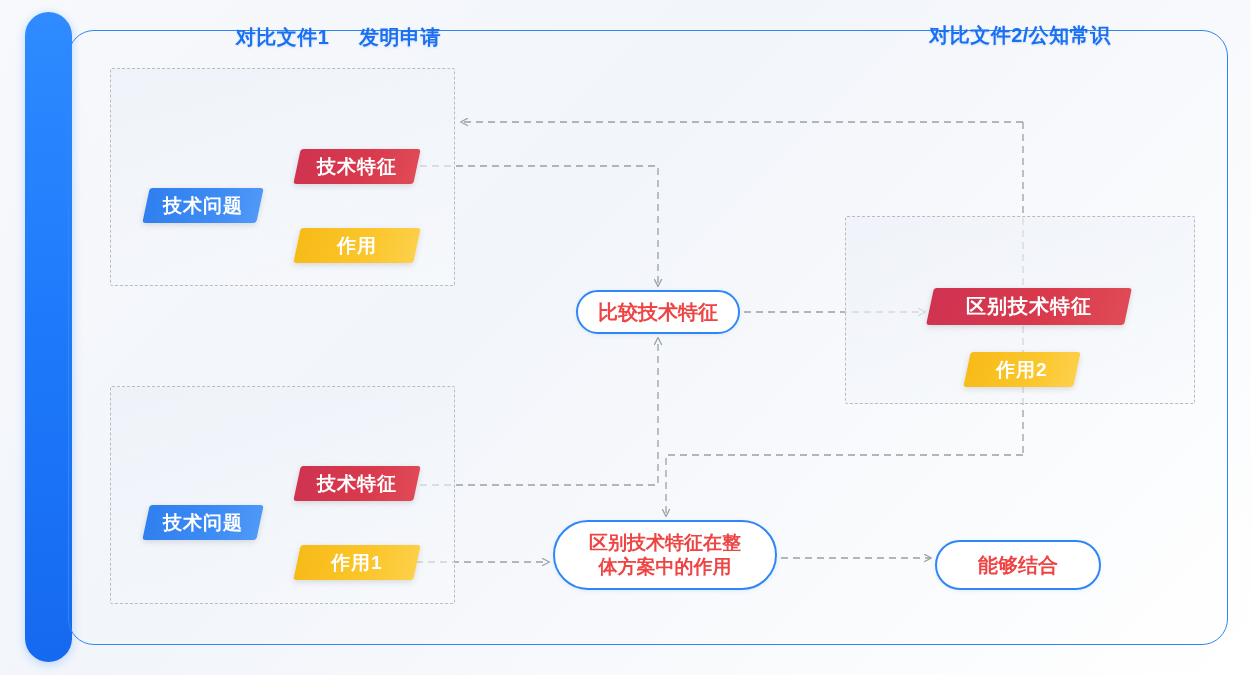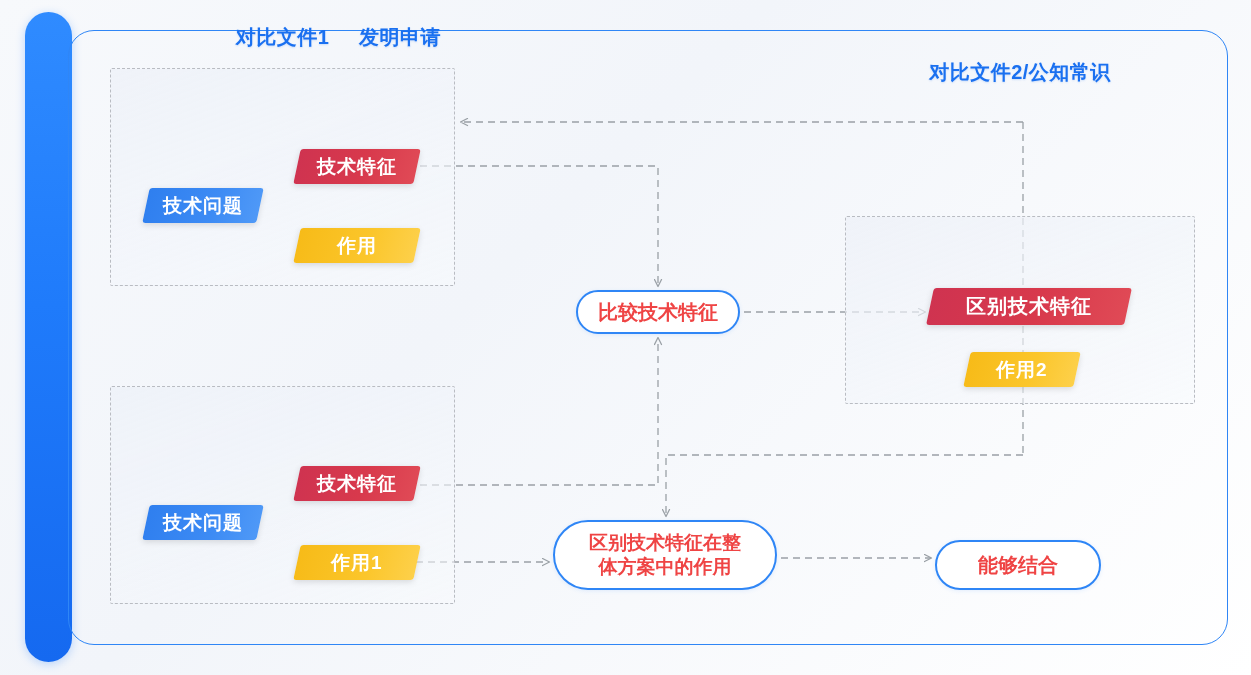--- a/index.html
+++ b/index.html
@@ -35,21 +35,21 @@
   .panel-title{
     position:absolute;width:100%;text-align:center;
     color:#1a70f0;font-weight:bold;font-size:20px;letter-spacing:.5px;
     text-shadow:0 1px 2px rgba(26,112,240,.18);
   }
   #panel1{left:110px;top:68px;width:345px;height:218px;}
   #panel1-title{left:0;top:24px;}
   #panel3{left:110px;top:386px;width:345px;height:218px;}
   #panel3-title{left:0;top:24px;}
   #panel2{left:845px;top:216px;width:350px;height:188px;}
-  #panel2-title{left:0;top:22px;margin-top:37px;}
+  #panel2-title{left:0;top:22px;}
 
   
   .tag{
     position:absolute;display:flex;align-items:center;justify-content:center;
     color:#fff;font-size:19px;font-weight:600;letter-spacing:1px;
     transform:skewX(-12deg);
     border-radius:3px;
     box-shadow:0 2px 6px rgba(0,0,0,.13);
   }
   .tag > span{transform:skewX(12deg);display:block;white-space:nowrap;}

